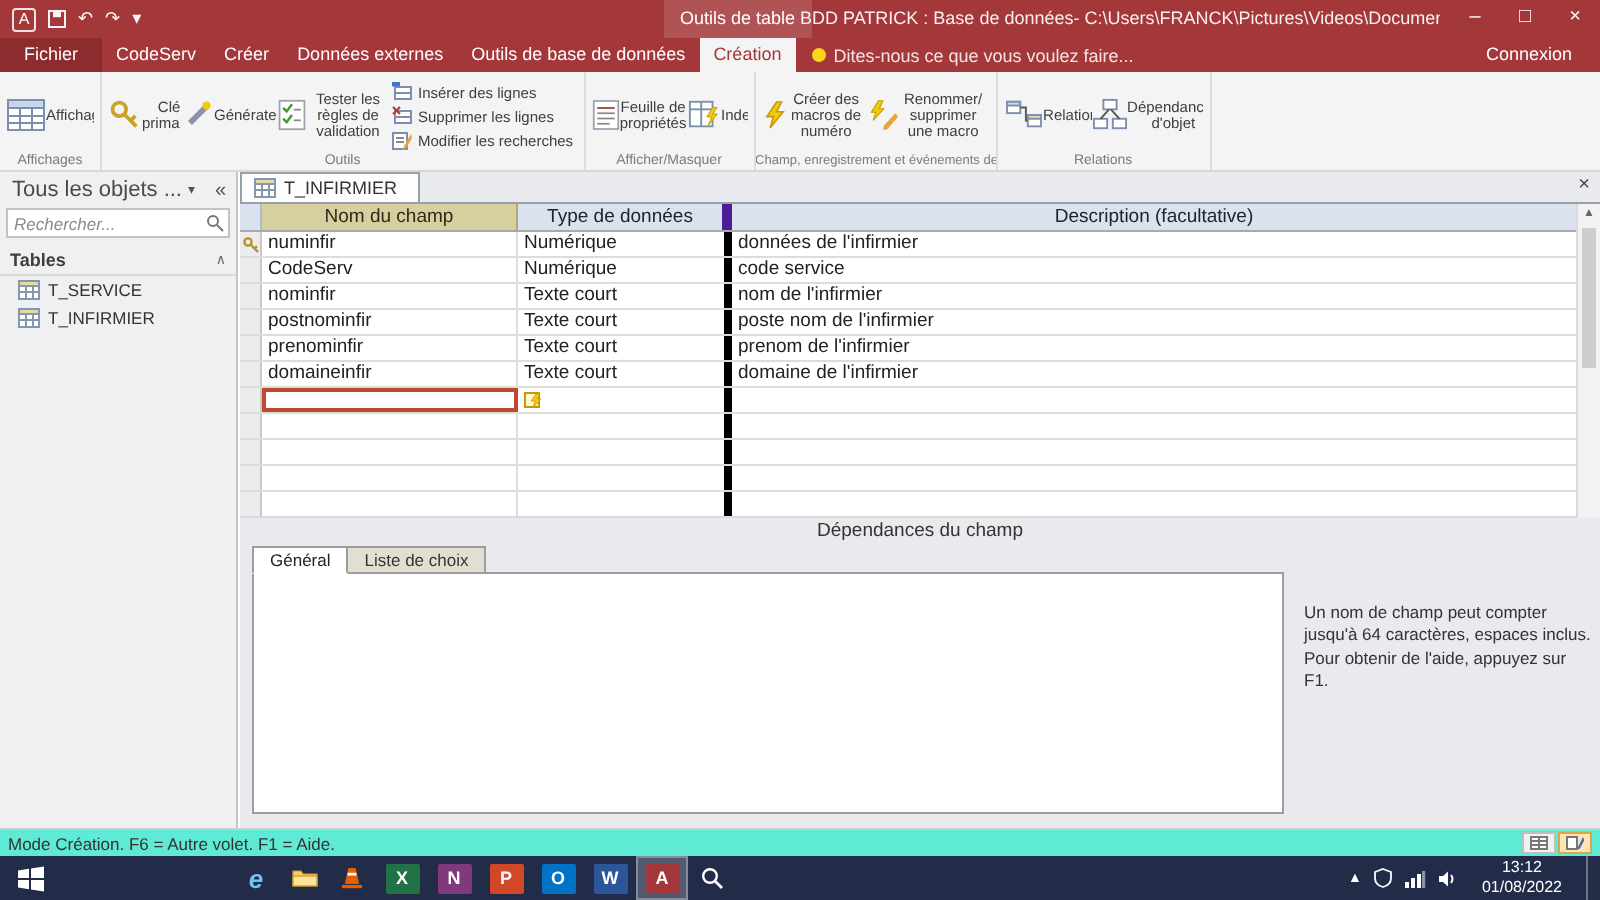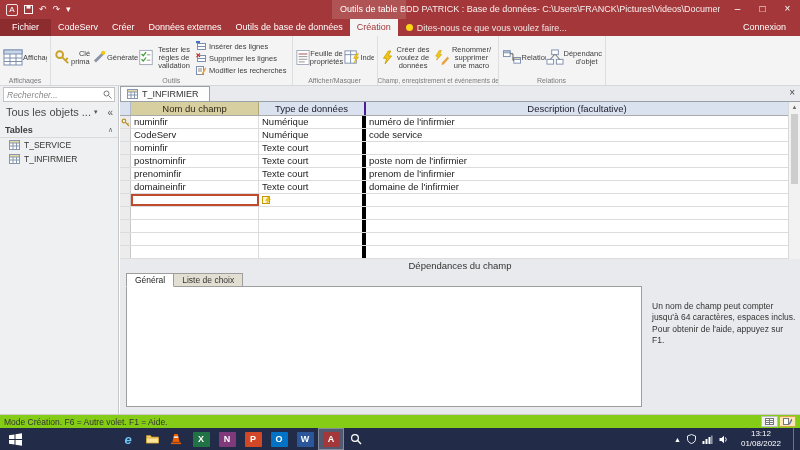--- a/index.html
+++ b/index.html
@@ -54,36 +54,36 @@
 
 #grid{position:absolute;top:16px;left:0;right:12px;height:157px;background:#fff;overflow:hidden}
 .grow{display:flex;height:13px;border-bottom:1px solid #DCDCDC}
 .grow.head{height:14px;border-bottom:1px solid #A9A9A9}
 .gsel{width:11px;background:#ECECEC;border-right:1px solid #C9C9C9;display:flex;align-items:center;justify-content:center;flex:none}
 .head .gsel{background:#DAE2EF;border-right:1px solid #AEBBCE}
 .gname{width:128px;border-right:1px solid #DCDCDC;padding:0 3px;font-size:9.5px;line-height:12px;white-space:nowrap;overflow:hidden;flex:none}
 .gtype{width:107px;border-right:4px solid #000000;padding:0 3px;font-size:9.5px;line-height:12px;white-space:nowrap;overflow:hidden;flex:none;display:flex;align-items:center;gap:2px}
 .gdesc{flex:1;padding:0 3px;font-size:9.5px;line-height:12px;white-space:nowrap;overflow:hidden}
 .head .gname{background:#D8CFA0;border-right:1px solid #B1A878;text-align:center;line-height:13px;color:#2E2A18}
-.head .gtype{background:#DAE2EF;border-right:2px solid #4c1d95;justify-content:center;line-height:13px;color:#223}
+.head .gtype{background:#DAE2EF;border-right:5px solid #4c1d95;justify-content:center;line-height:13px;color:#223}
 .head .gdesc{background:#DAE2EF;text-align:center;line-height:13px;color:#223}
 .cur .gname{border:2px solid #BE4B2E;line-height:8px}
 #vscroll{position:absolute;top:16px;right:0;width:12px;height:157px;background:#F2F2F2;border-left:1px solid #D9D9D9}
 #vscroll .up{height:11px;text-align:center;font-size:6px;color:#666;line-height:11px;cursor:pointer}
 #vscroll .thumb{position:absolute;top:12px;left:2px;right:2px;height:70px;background:#CDCDCD;cursor:pointer}
 
 #propstitle{position:absolute;top:173px;left:0;right:0;height:14px;text-align:center;font-size:9.5px;color:#333;line-height:14px}
 #proptabs{position:absolute;top:187px;left:6px;height:14px;display:flex;font-size:8.5px}
 .ptab{padding:0 8px;line-height:12px;border:1px solid #9D9D9D;cursor:pointer}
 .ptab.active{background:#fff;border-bottom:1px solid #fff;color:#222;z-index:2}
 .ptab.idle{background:#E2DFD2;border-left:0;color:#333}
 #propbox{position:absolute;top:200px;left:6px;width:516px;height:121px;background:#fff;border:1px solid #9D9D9D}
 #prophelp{position:absolute;top:215px;left:532px;width:145px;font-size:8.5px;color:#333;line-height:1.35}
 
-#status{position:absolute;left:0;right:0;bottom:22px;height:14px;background:#84cc16;border-top:1px solid #CDCDCD;display:flex;align-items:center;font-size:8.5px;color:#333;padding:0 4px}
+#status{position:absolute;left:0;right:0;bottom:22px;height:14px;background:#5eead4;border-top:1px solid #CDCDCD;display:flex;align-items:center;font-size:8.5px;color:#333;padding:0 4px}
 .viewbtns{margin-left:auto;display:flex;gap:1px}
 .vbtn{width:17px;height:11px;border:1px solid #BFBFBF;background:#F1F1F1;display:flex;align-items:center;justify-content:center;cursor:pointer}
 .vbtn.active{background:#FCE6B8;border-color:#D9A648}
 
 #task{position:absolute;left:0;right:0;bottom:0;height:22px;background:#222C49;display:flex;align-items:center;color:#fff}
 .tstart{width:30px;height:22px;display:flex;align-items:center;justify-content:center;cursor:pointer}
 .tspace{width:86px}
 .ticon{width:24px;height:22px;display:flex;align-items:center;justify-content:center;cursor:pointer}
 .ie{color:#6CC4F2;font-size:13px;font-style:italic;font-weight:bold;line-height:1}
 .tile{width:24px;height:20px;margin:0 1px;display:flex;align-items:center;justify-content:center;cursor:pointer}
@@ -246,21 +246,21 @@
     <span class="glabel">Afficher/Masquer</span>
   </div>
 
   <div class="rgroup">
     <div class="bigbtn w52">
       <span class="bicon">
           <svg width="13" height="17" viewBox="0 0 16 18">
             <path d="M9 1 L3 10 h4 L5 17 L13 7 h-4 L12 1 z" fill="#F2C811" stroke="#C79A00"></path>
           </svg>
         </span>
-      <span>Créer des voulez de données</span>
+      <span>Créer des macros de numéro</span>
 
     </div>
     <div class="bigbtn w62">
       <span class="bicon">
           <svg width="16" height="17" viewBox="0 0 18 18">
             <path d="M7 1 L3 7.5 h2.5 L4 12 10 5.5 h-2.5 L9.5 1 z" fill="#F2C811" stroke="#C79A00" stroke-width="0.6"></path>
             <path d="M16.5 8 L10 15 l-0.4 2.4 L12 17 18 10 z" fill="#E8A33D"></path>
           </svg>
         </span>
       <span>Renommer/ supprimer une macro</span>
@@ -290,33 +290,33 @@
             <path d="M9 6 L4.5 11 M10 6 L14.5 11" stroke="#555" fill="none"></path>
           </svg>
         </span>
       <span>Dépendances d'objet</span>
     </div>
     <span class="glabel">Relations</span>
   </div>
 </div>
 
 <div id="nav">
+  <div id="navhead">
+    <span>Tous les objets ...</span>
+    <span class="mn">▾</span>
+    <span class="sh">«</span>
+  </div>
   <div id="navsearch">
     <input type="text" placeholder="Rechercher..." style="">
     <span class="mg">
         <svg width="9" height="9" viewBox="0 0 9 9">
           <circle cx="3.5" cy="3.5" r="2.5" fill="none" stroke="#777"></circle>
           <line x1="5.5" y1="5.5" x2="8.5" y2="8.5" stroke="#777"></line>
         </svg>
       </span>
-  </div>
-  <div id="navhead">
-    <span>Tous les objets ...</span>
-    <span class="mn">▾</span>
-    <span class="sh">«</span>
   </div>
   <div class="navsec">
     <span>Tables</span>
     <span class="ch">∧</span>
   </div>
   <div class="navitem">
     <span>
         <svg width="11" height="10" viewBox="0 0 11 10">
           <rect x="0.5" y="0.5" width="10" height="9" fill="#fff" stroke="#8496B0"></rect>
           <rect x="0.5" y="0.5" width="10" height="2.5" fill="#E8D9A0" stroke="#8496B0"></rect>
@@ -374,36 +374,37 @@
             <svg width="9" height="9" viewBox="0 0 9 9">
               <circle cx="3" cy="3" r="1.8" fill="none" stroke="#B8932A" stroke-width="1.2"></circle>
               <path d="M4.2 4.2 L8 8 M6.3 6.3 L7.5 5.1" stroke="#B8932A" stroke-width="1.2"></path>
             </svg>
           </span>
         </div>
       <div class="gname">numinfir</div>
       <div class="gtype">
           <span>Numérique</span>
         </div>
-      <div class="gdesc">numéro de l'infirmier</div>
+      <div class="gdesc">données de l'infirmier</div>
     </div>
     <div class="grow">
       <div class="gsel"></div>
       <div class="gname">CodeServ</div>
       <div class="gtype">
           <span>Numérique</span>
         </div>
       <div class="gdesc">code service</div>
     </div>
     <div class="grow">
       <div class="gsel"></div>
       <div class="gname">nominfir</div>
       <div class="gtype">
           <span>Texte court</span>
         </div>
+      <div class="gdesc">nom de l'infirmier</div>
     </div>
     <div class="grow">
       <div class="gsel"></div>
       <div class="gname">postnominfir</div>
       <div class="gtype">
           <span>Texte court</span>
         </div>
       <div class="gdesc">poste nom de l'infirmier</div>
     </div>
     <div class="grow">

